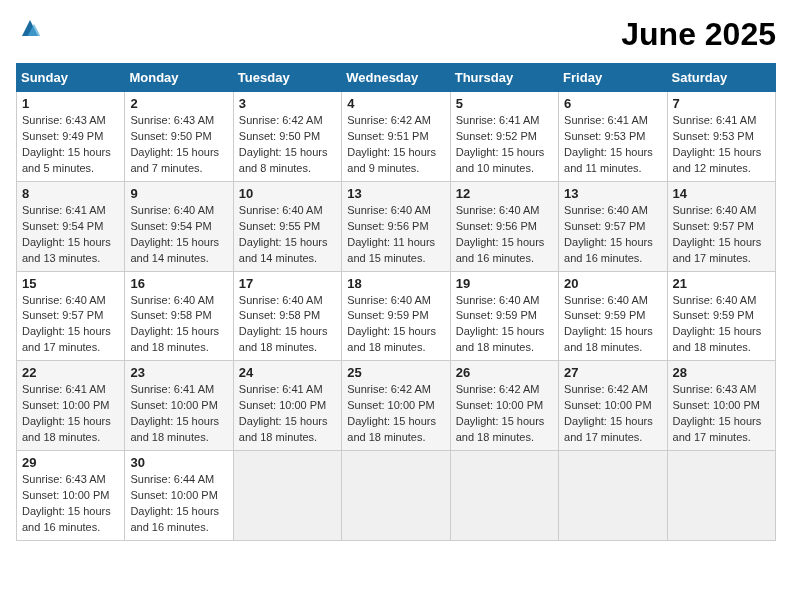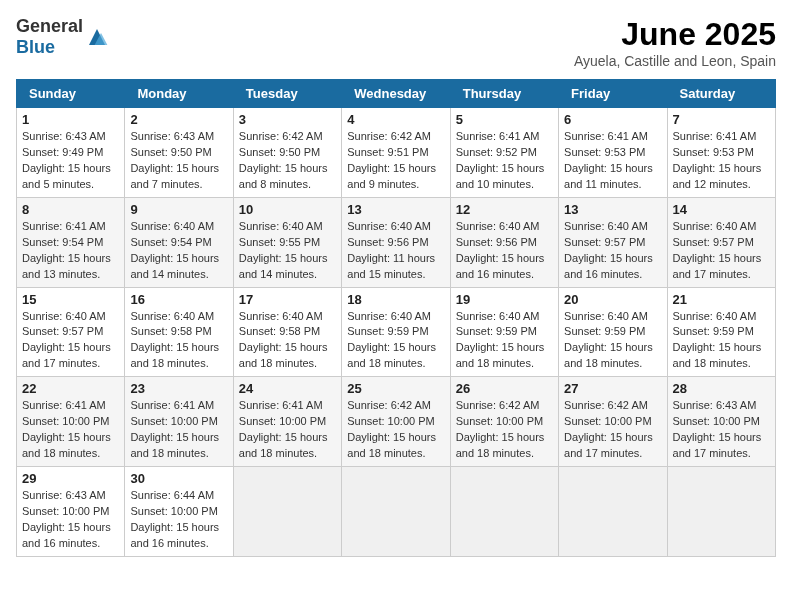--- a/index.html
+++ b/index.html
@@ -38,21 +38,21 @@
       color: #555;
     }
     .calendar {
       width: 100%;
       border-collapse: collapse;
       font-size: 11px;
     }
     .calendar th {
       background-color: #1a6ba0;
       color: #fff;
-      padding: 6px 12px;
+      padding: 6px 4px;
       text-align: left;
       font-size: 13px;
       font-weight: bold;
       border: 1px solid #1a6ba0;
     }
     .calendar td {
       border: 1px solid #ccc;
       vertical-align: top;
       padding: 4px 5px;
       width: 108px;
@@ -75,32 +75,27 @@
     }
     .empty-cell {
       background: #f0f0f0 !important;
     }
   </style>
 </head>
 <body>
 
 <div class="header-area">
   <div class="logo">
-    <div>
-      <span style="font-size:18px;font-weight:bold;color:#333;">General</span><br>
-      <span style="font-size:18px;font-weight:bold;color:#1a6ba0;">Blue</span>
-    </div>
     <svg class="logo-icon" viewBox="0 0 30 30" xmlns="http://www.w3.org/2000/svg">
       <polygon points="5,25 15,5 25,25" fill="#1a6ba0"></polygon>
       <polygon points="12,25 20,10 28,25" fill="#4da6d9" opacity="0.7"></polygon>
     </svg>
   </div>
   <div class="title-area">
     <div class="month-title">June 2025</div>
-    <div class="location-title">Ayuela, Castille and Leon, Spain</div>
   </div>
 </div>
 
 <table class="calendar">
   <thead>
     <tr>
     <th>Sunday</th>
         <th>Monday</th>
         <th>Tuesday</th>
         <th>Wednesday</th>

